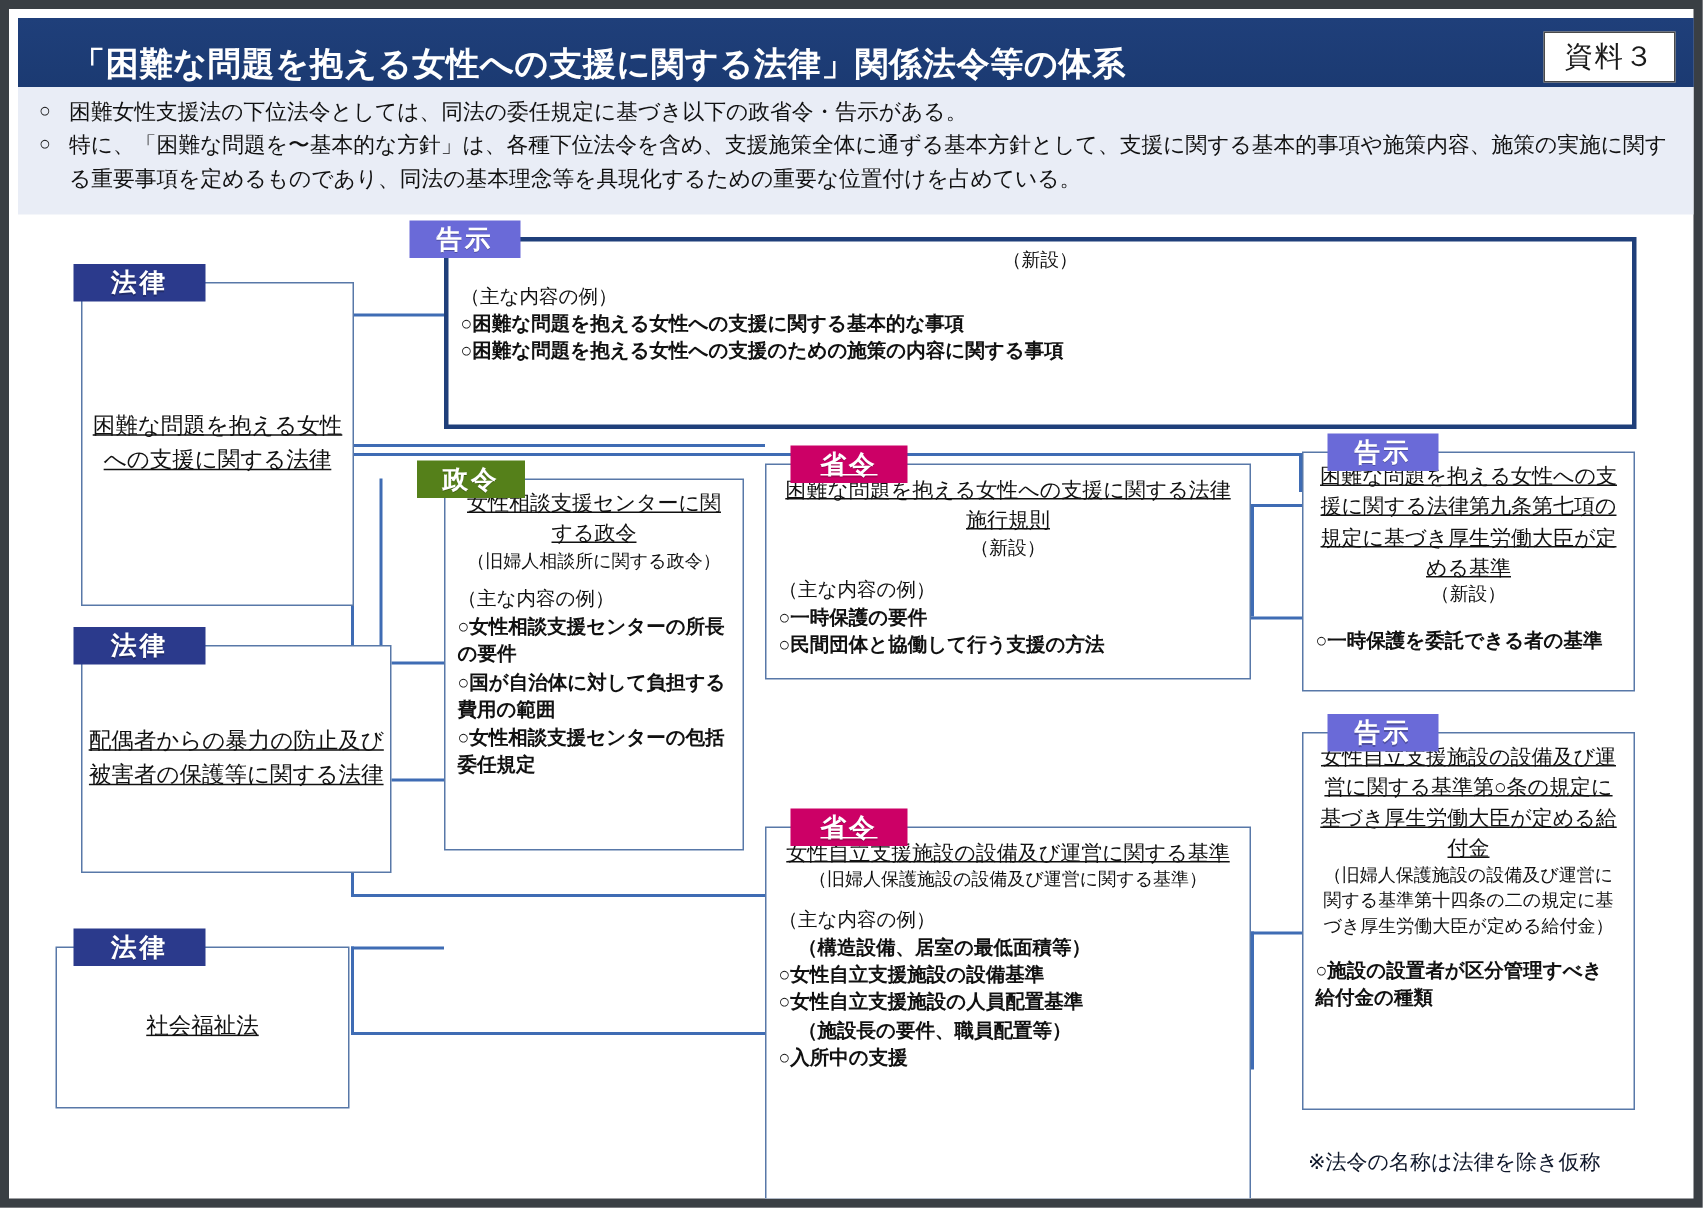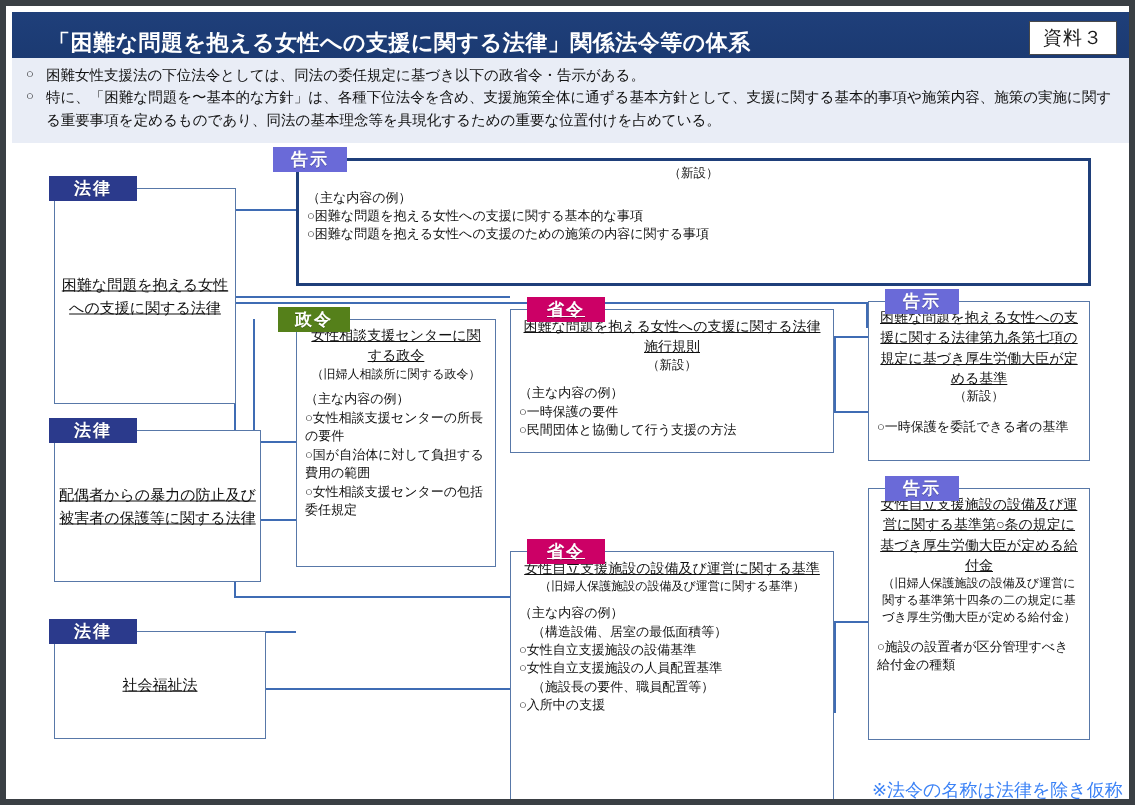--- a/index.html
+++ b/index.html
@@ -79,38 +79,38 @@
     font-size:13px;color:#111111;line-height:1.42;
   }
   .ttl{
     text-align:center;font-size:14px;color:#111;
     text-decoration:underline;line-height:1.45;
   }
   .ttl.big{font-size:19px;}
   .sub{text-align:center;font-size:12.5px;color:#111;line-height:1.4;}
   .sub.small{font-size:12px;}
   .lead{font-size:13px;color:#111;margin-top:7px;}
-  .item{font-size:13px;color:#111;line-height:1.42;}
+  .item{font-size:13px;color:#111;line-height:1.42;font-weight:bold;}
   .item.indent{padding-left:13px;}
 
   
   .lawbox-text{
     position:absolute;left:0;right:0;top:50%;
     transform:translateY(-50%);
     text-align:center;font-size:15px;color:#111;
     line-height:1.5;text-decoration:underline;
   }
 
   
   .ln{position:absolute;background:#3f6cb4;z-index:1;}
   .ln.h{height:2px;}
   .ln.v{width:2px;}
 
   .footnote{
-    position:absolute;font-size:18px;color:#3b82f6;white-space:nowrap;margin-top:12px;
+    position:absolute;font-size:14px;color:#0f172a;white-space:nowrap;
   }
 </style>
 </head>
 <body>
 
 <div id="page">
 
   <div class="header-band">
     <div class="header-title">「困難な問題を抱える女性への支援に関する法律」関係法令等の体系</div>
     <div class="doc-tag">資料３</div>
@@ -168,21 +168,21 @@
   <div class="box" style="left:48px;top:182px;width:182px;height:216px;">
     <div class="lawbox-text">困難な問題を抱える女性への支援に関する法律</div>
   </div>
 
   <div class="badge law" style="left:43px;top:412px;width:88px;">法律</div>
   <div class="box" style="left:48px;top:424px;width:207px;height:152px;">
     <div class="lawbox-text">配偶者からの暴力の防止及び被害者の保護等に関する法律</div>
   </div>
 
   <div class="badge law" style="left:43px;top:613px;width:88px;">法律</div>
-  <div class="box" style="left:48px;top:625px;width:212px;height:108px;">
+  <div class="box" style="left:31px;top:625px;width:196px;height:108px;">
     <div class="lawbox-text">社会福祉法</div>
   </div>
 
   <div class="badge cabinet" style="left:272px;top:301px;width:72px;">政令</div>
   <div class="box" style="left:290px;top:313px;width:200px;height:248px;">
     <div class="bx-inner" style="padding-top:5px;">
       <div class="ttl">女性相談支援センターに関する政令</div>
       <div class="sub small">（旧婦人相談所に関する政令）</div>
       <div class="lead" style="margin-top:8px;">（主な内容の例）</div>
       <div class="item">○女性相談支援センターの所長の要件</div>

